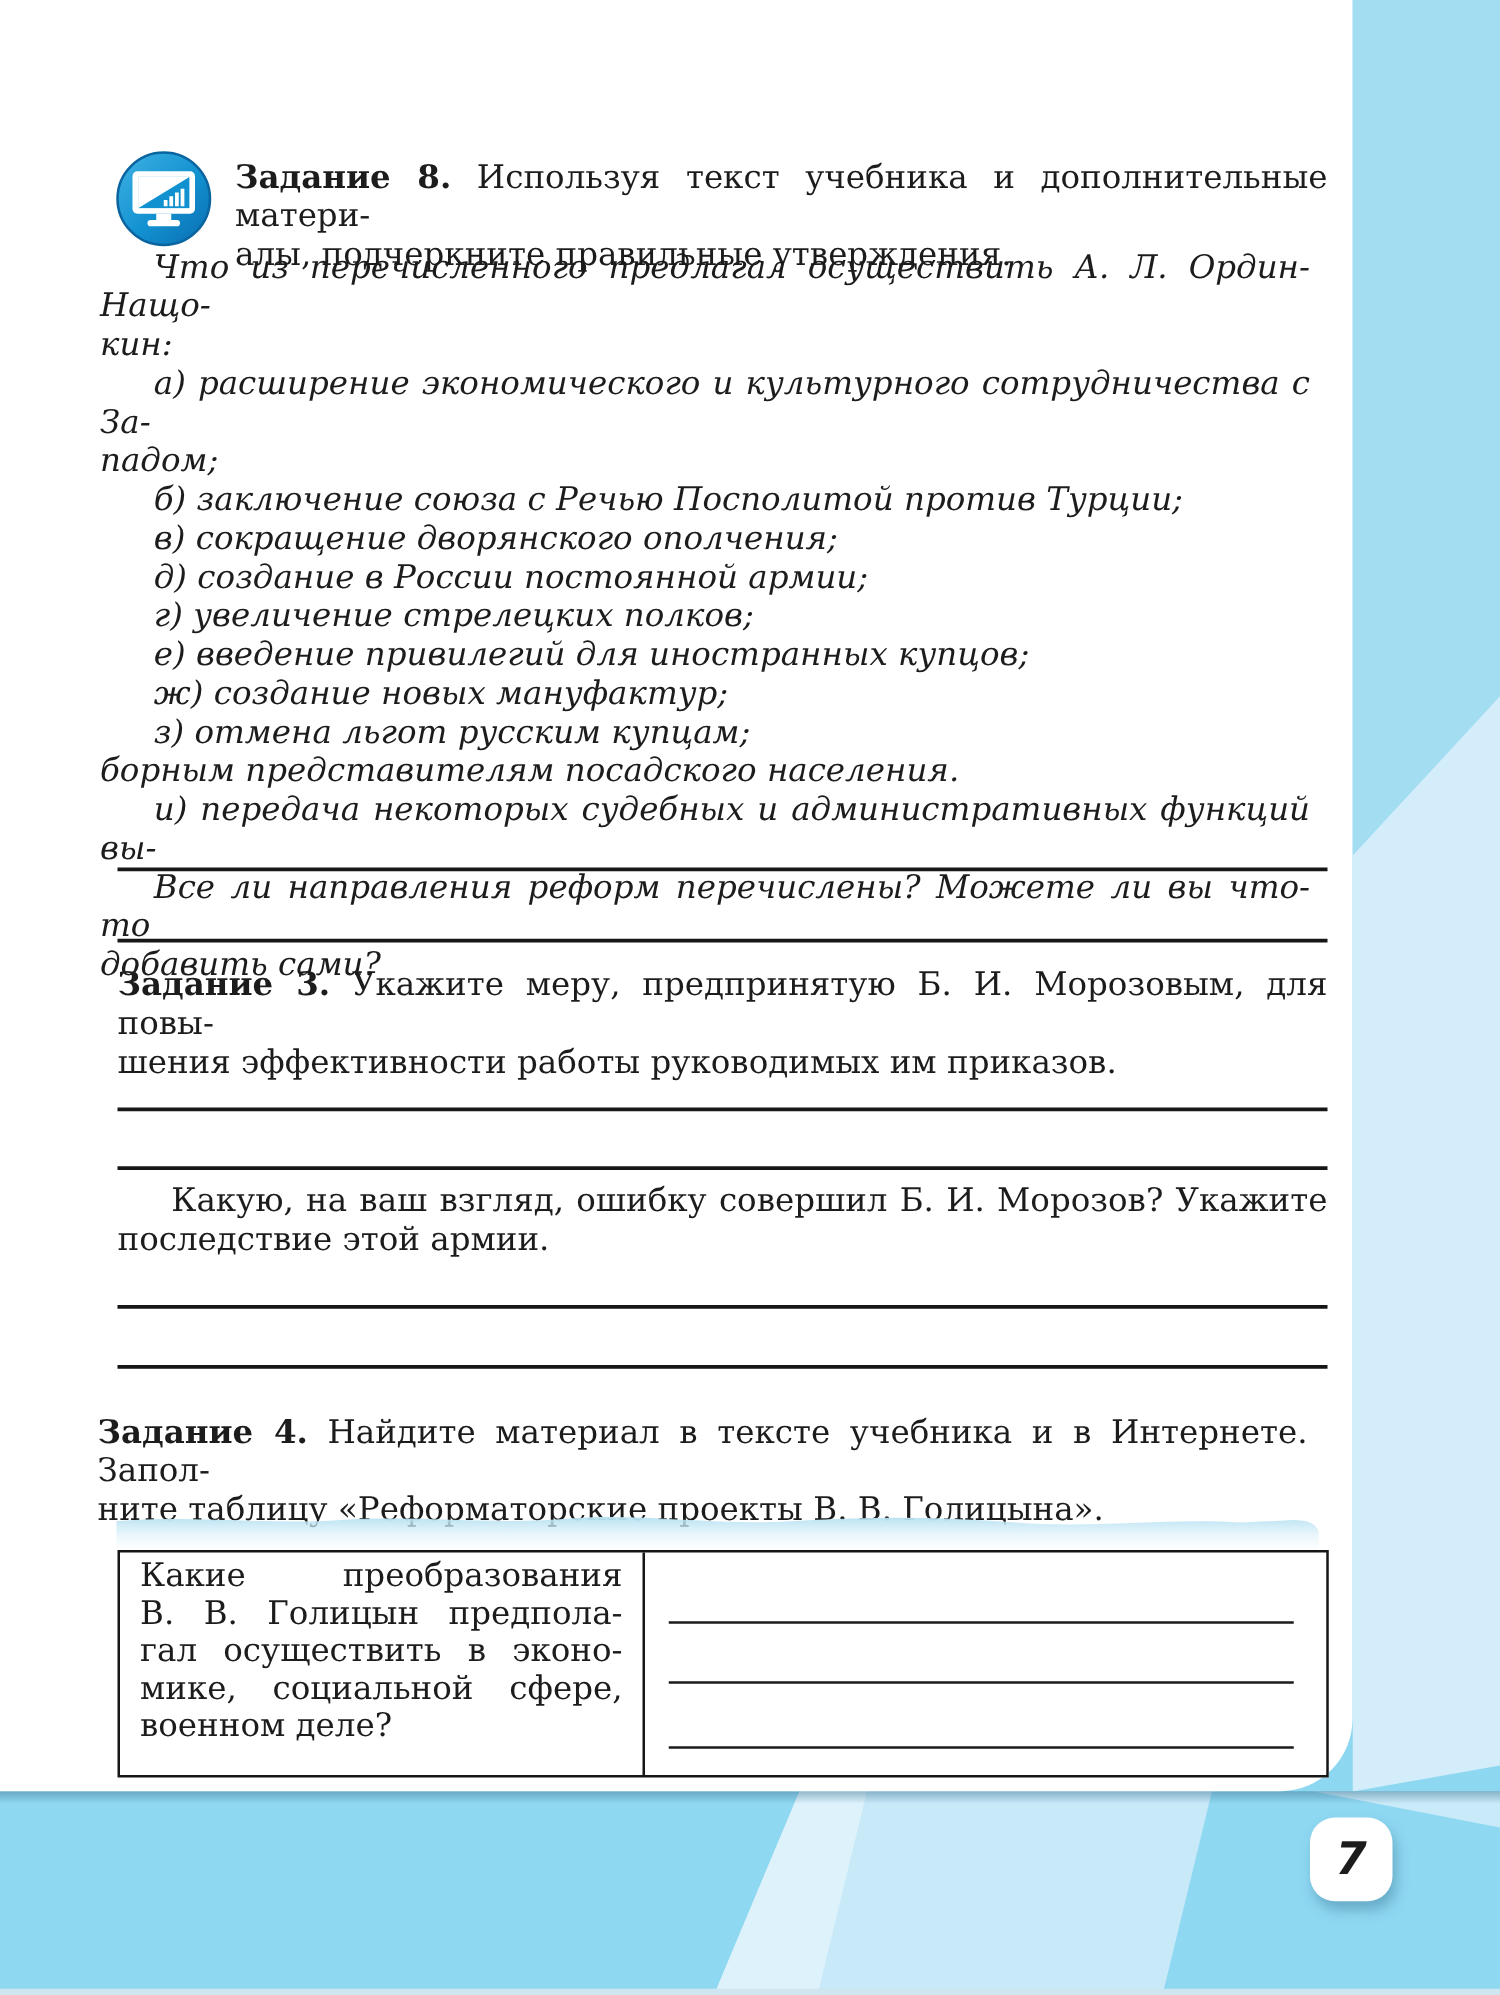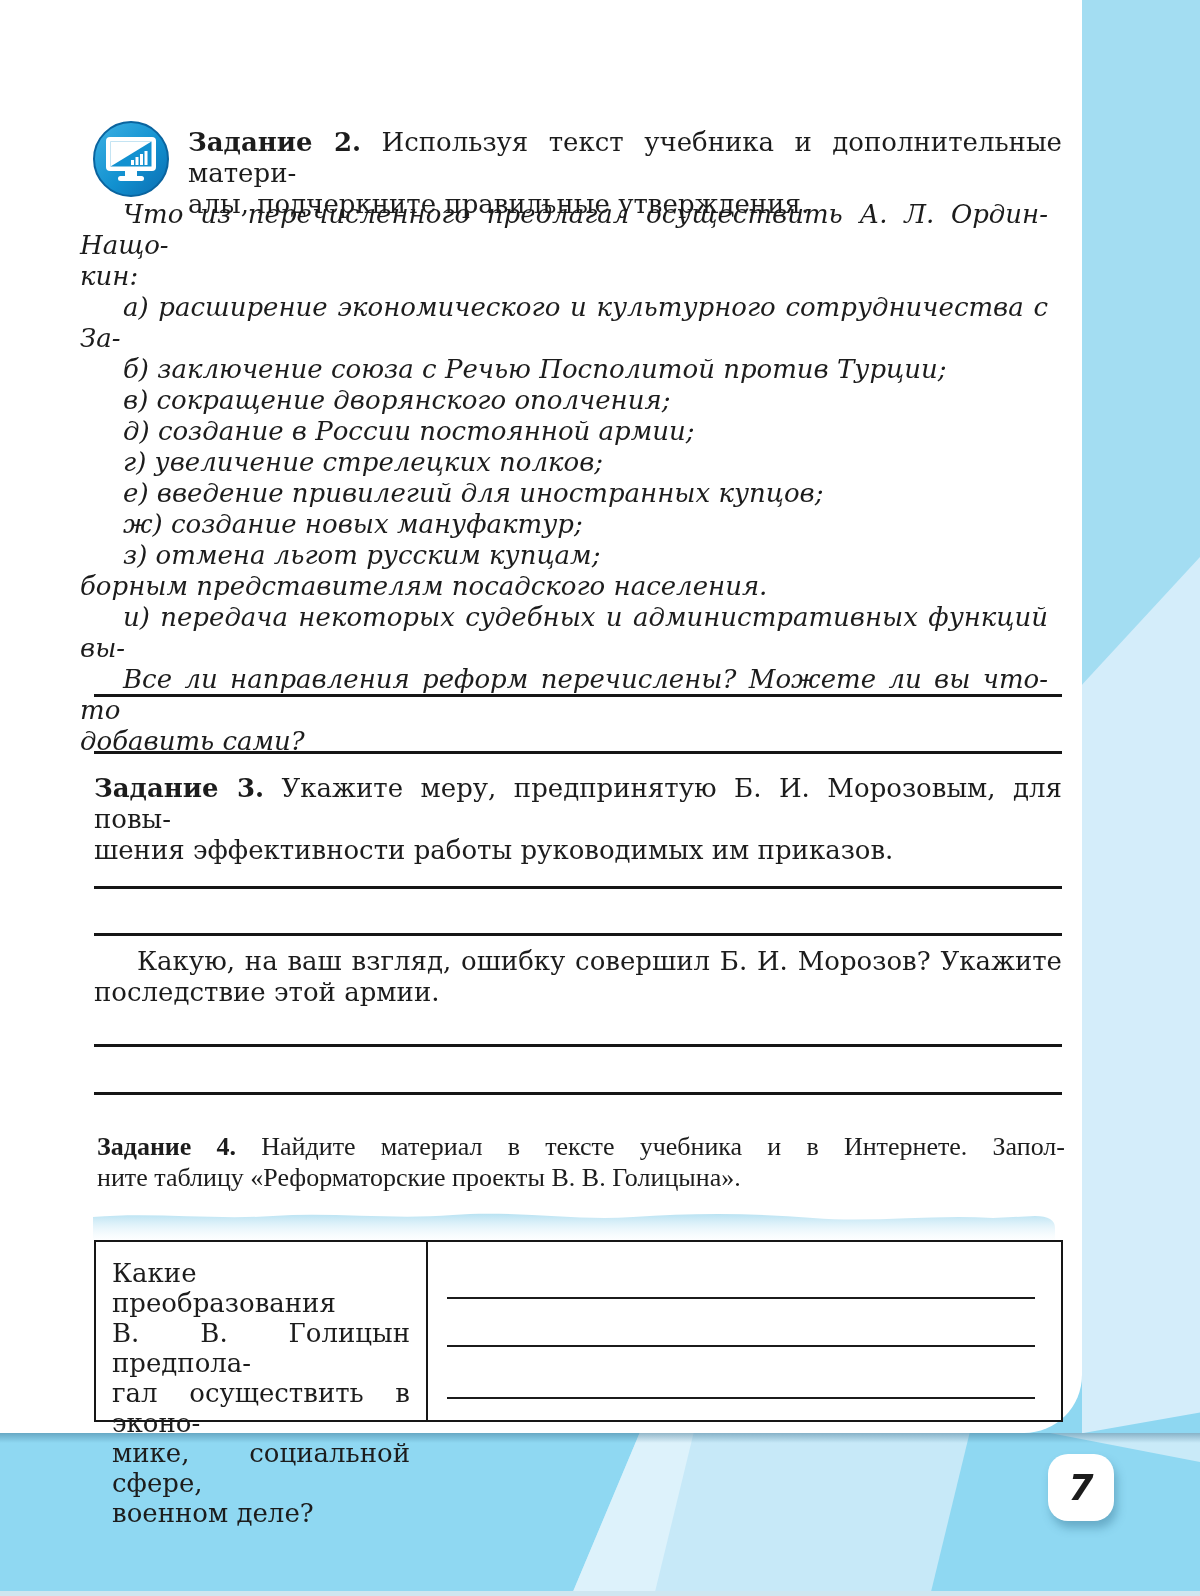--- a/index.html
+++ b/index.html
@@ -30,37 +30,37 @@
   .page{position:absolute;left:0;top:0;width:1082px;height:1433px;background:#ffffff;
     border-bottom-right-radius:58px;z-index:3;}
   
   .task-icon{position:absolute;left:92px;top:120px;width:78px;height:78px;}
   
   .block{position:absolute;font-size:26px;line-height:31px;}
   .t2head{left:188px;top:127px;width:874px;}
   .t2body{left:80px;top:199px;width:968px;font-style:italic;}
   .t3head{left:94px;top:773px;width:968px;}
   .q2{left:94px;top:946px;width:968px;}
-  .t4head{left:97px;top:1131px;width:968px;font-family:Liberation Serif, serif;}
+  .t4head{left:78px;top:1131px;width:968px;}
   .lines .tline{text-align:justify;text-align-last:justify;}
   .lines .tline-last{text-align-last:left;}
   .lines.indent .tline-first{text-indent:43px;}
   b{font-weight:700;}
   
   .rule{position:absolute;left:94px;width:968px;height:3px;background:#161616;}
   .ruleA{top:694px;}.ruleB{top:751px;}
   .ruleC{top:886px;}.ruleD{top:933px;}
   .ruleE{top:1044px;}.ruleF{top:1092px;}
   
   .wave{position:absolute;left:93px;top:1208px;width:970px;height:34px;}
   
   .t4table{position:absolute;left:94px;top:1240px;width:969px;height:182px;
     border:2px solid #161616;box-sizing:border-box;display:flex;background:#fff;}
-  .tcell-l{width:332px;box-sizing:border-box;border-right:2px solid #161616;
-    padding:16px 16px 0 16px;font-size:26px;line-height:30px;}
+  .tcell-l{width:420px;box-sizing:border-box;border-right:2px solid #161616;
+    padding:4px 16px 0 16px;font-size:26px;line-height:30px;}
   .tcell-l .tline{text-align:justify;text-align-last:justify;}
   .tcell-l .tline-last{text-align-last:left;}
   .tcell-r{position:relative;flex:1;}
   .cell-rule{position:absolute;left:19px;right:26px;height:2px;background:#1b1b1b;}
   .cr1{top:55px;}.cr2{top:103px;}.cr3{top:155px;}
   
   .badge{position:absolute;left:1048px;top:1454px;width:66px;height:67px;background:#ffffff;
     border-radius:20px;z-index:4;display:flex;align-items:center;justify-content:center;
     box-shadow:3px 7px 10px rgba(30,90,120,.35);}
   .badge span{font-family:"DejaVu Sans","Liberation Sans",sans-serif;
@@ -102,31 +102,32 @@
         <rect x="39" y="40" width="3" height="5" fill="#ffffff"></rect>
         <rect x="43.5" y="37" width="3" height="8" fill="#ffffff"></rect>
         <rect x="48" y="34" width="3" height="11" fill="#ffffff"></rect>
         <rect x="52.5" y="31" width="3" height="14" fill="#ffffff"></rect>
         <rect x="33" y="51" width="12" height="5" fill="#ffffff"></rect>
         <rect x="26" y="56" width="26" height="5" rx="2.5" fill="#ffffff"></rect>
       </svg>
     </div>
 
     <div class="block lines t2head">
-        <div class="tline tline-first"><b>Задание 2.</b> Используя текст учебника и дополнительные матери-</div>
+        <div class="tline tline-first"><b>Задание 8.</b> Используя текст учебника и дополнительные матери-</div>
         <div class="tline tline-last">алы, подчеркните правильные утверждения.</div>
       </div>
 
     <div class="block t2body">
       <div class="lines indent">
           <div class="tline tline-first">Что из перечисленного предлагал осуществить А. Л. Ордин-Нащо-</div>
           <div class="tline tline-last">кин:</div>
         </div>
       <div class="lines indent">
           <div class="tline tline-first">а) расширение экономического и культурного сотрудничества с За-</div>
+          <div class="tline tline-last">падом;</div>
         </div>
       <div class="lines indent">
           <div class="tline tline-first tline-last">б) заключение союза с Речью Посполитой против Турции;</div>
         </div>
       <div class="lines indent">
           <div class="tline tline-first tline-last">в) сокращение дворянского ополчения;</div>
         </div>
       <div class="lines indent">
           <div class="tline tline-first tline-last">д) создание в России постоянной армии;</div>
         </div>

